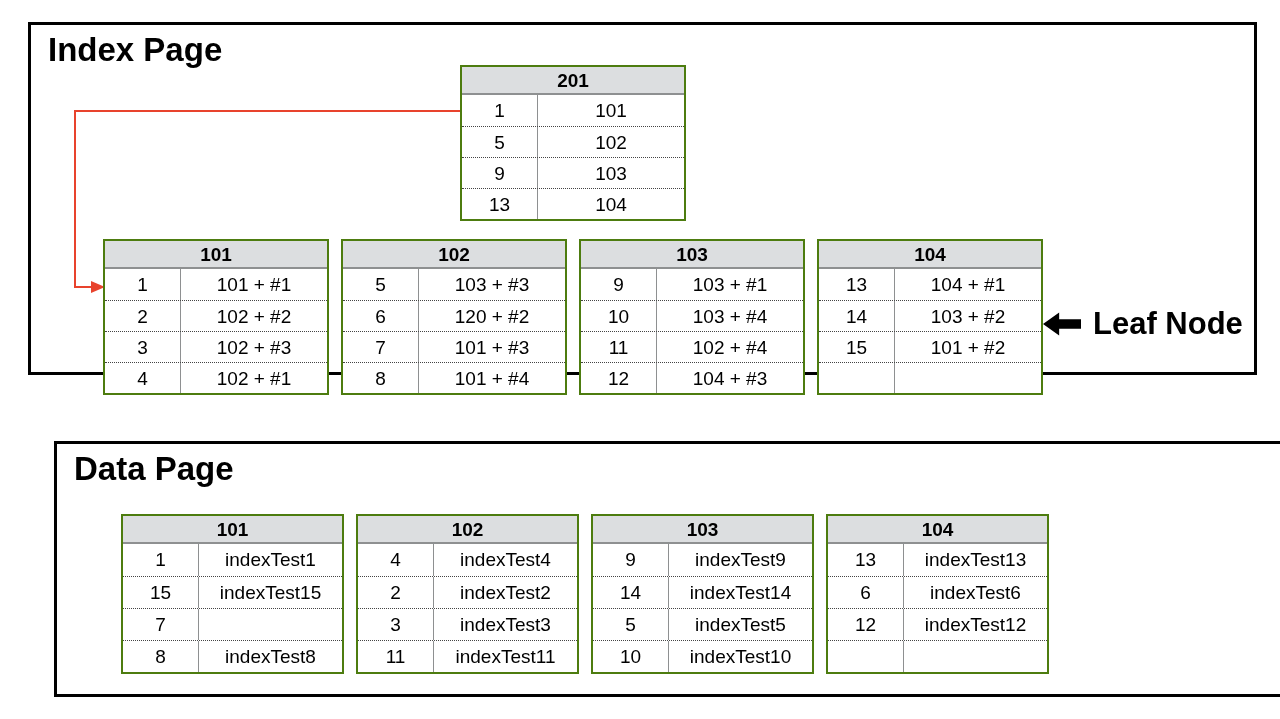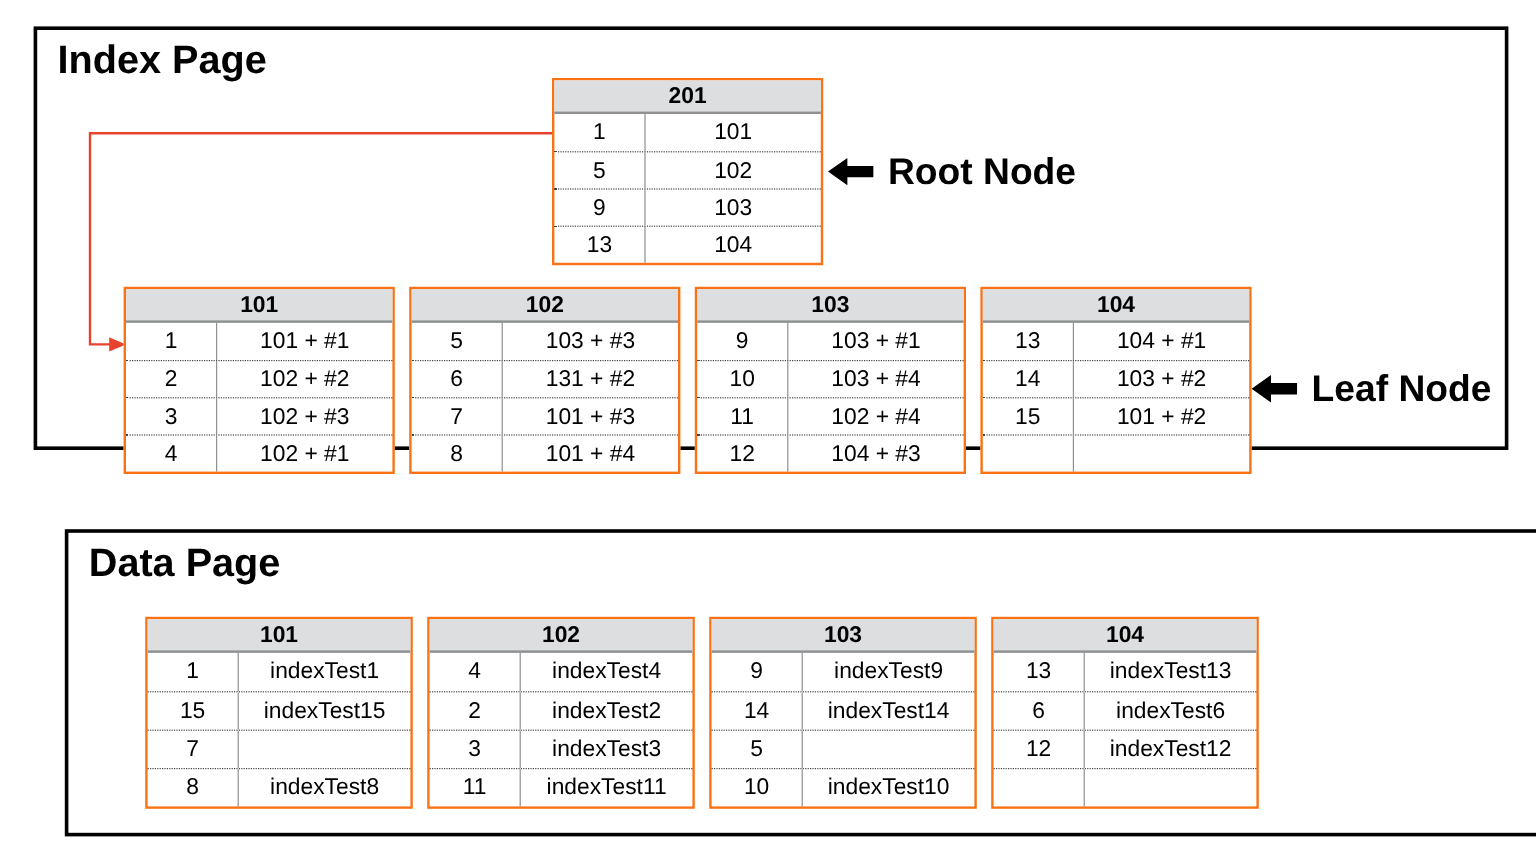--- a/index.html
+++ b/index.html
@@ -13,21 +13,21 @@
     border:3px solid #000; background:#fff;
   }
   #index-panel { top:22px; height:353px; }
   #data-panel  { top:441px; height:256px;margin-left:26px; }
   .panel-title {
     position:absolute; left:17px; top:6px;
     font-size:33px; font-weight:bold; letter-spacing:0px;
   }
   
   .node-table {
-    border:2px solid #f97316; background:#fff; width:226px;
+    border:2px solid #4d7c0f; background:#fff; width:226px;
     font-size:19px; text-align:center;
   }
   .node-header {
     height:28px; line-height:28px; background:#dcdee0;
     border-bottom:2px solid #8e9091; font-weight:bold;
   }
   .node-row { display:flex; height:31px; line-height:31px; }
   .node-row + .node-row { border-top:1px dotted #444; }
   .cell.key { width:76px; border-right:1px solid #8e9091; }
   .cell.val { flex:1; }
@@ -76,26 +76,20 @@
       <div class="node-row">
         <div class="cell key">9</div>
         <div class="cell val">103</div>
       </div>
       <div class="node-row">
         <div class="cell key">13</div>
         <div class="cell val">104</div>
       </div>
     </div>
 
-  <div class="anno-label" id="root-node-label">
-    <svg class="black-arrow" viewBox="0 0 40 26">
-      <path d="M0 13 L17 1 L17 8 L40 8 L40 18 L17 18 L17 25 Z" fill="#000"></path>
-    </svg>
-    <span>Root Node</span>
-  </div>
 
   <div class="table-row-flex" id="index-leaf-row">
     <div class="node-table">
         <div class="node-header">101</div>
         <div class="node-row">
           <div class="cell key">1</div>
           <div class="cell val">101 + #1</div>
         </div>
         <div class="node-row">
           <div class="cell key">2</div>
@@ -111,21 +105,21 @@
         </div>
       </div>
     <div class="node-table">
         <div class="node-header">102</div>
         <div class="node-row">
           <div class="cell key">5</div>
           <div class="cell val">103 + #3</div>
         </div>
         <div class="node-row">
           <div class="cell key">6</div>
-          <div class="cell val">131 + #2</div>
+          <div class="cell val">120 + #2</div>
         </div>
         <div class="node-row">
           <div class="cell key">7</div>
           <div class="cell val">101 + #3</div>
         </div>
         <div class="node-row">
           <div class="cell key">8</div>
           <div class="cell val">101 + #4</div>
         </div>
       </div>
@@ -222,20 +216,21 @@
         <div class="node-row">
           <div class="cell key">9</div>
           <div class="cell val">indexTest9</div>
         </div>
         <div class="node-row">
           <div class="cell key">14</div>
           <div class="cell val">indexTest14</div>
         </div>
         <div class="node-row">
           <div class="cell key">5</div>
+          <div class="cell val">indexTest5</div>
         </div>
         <div class="node-row">
           <div class="cell key">10</div>
           <div class="cell val">indexTest10</div>
         </div>
       </div>
     <div class="node-table">
         <div class="node-header">104</div>
         <div class="node-row">
           <div class="cell key">13</div>

